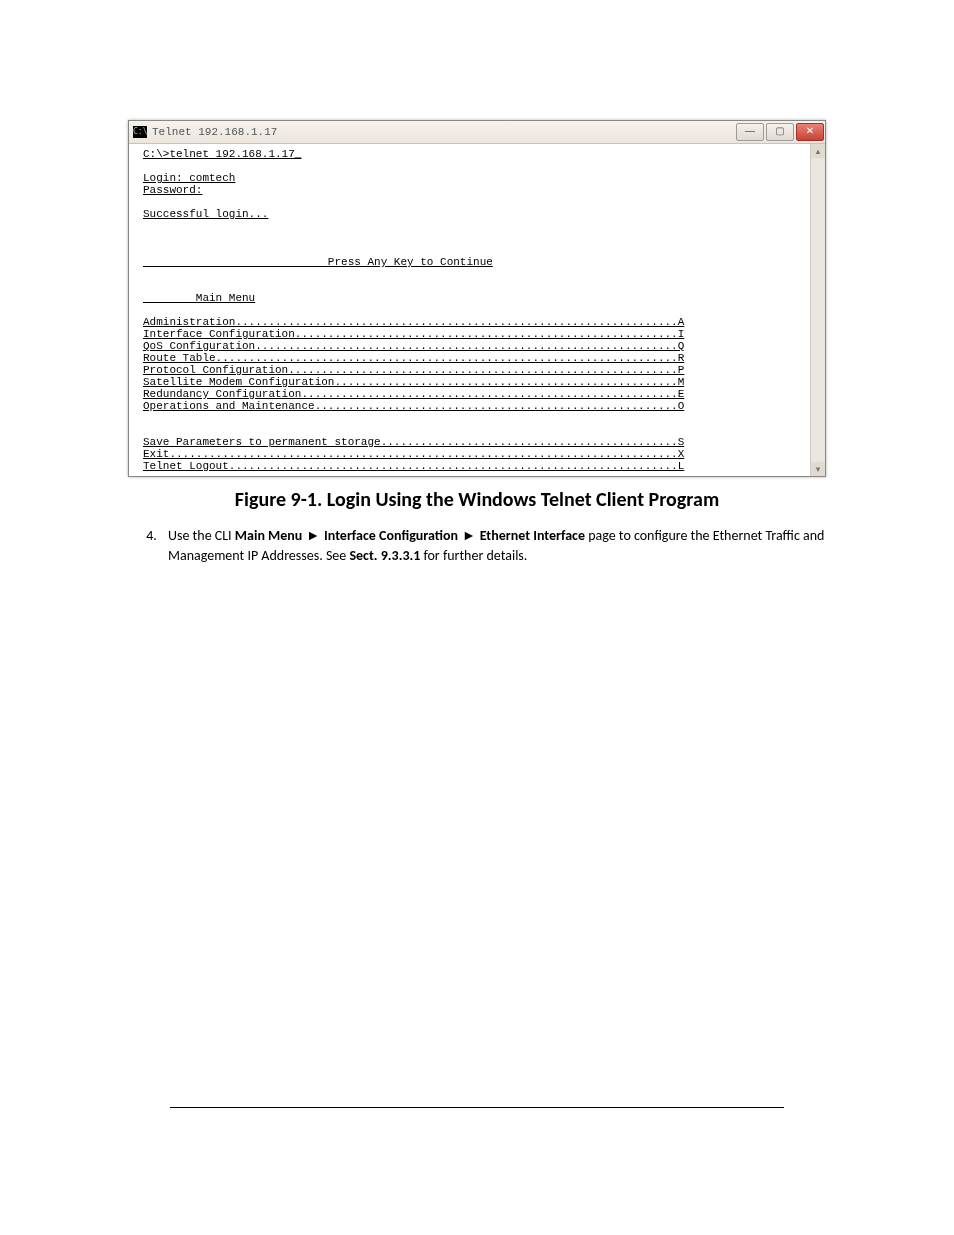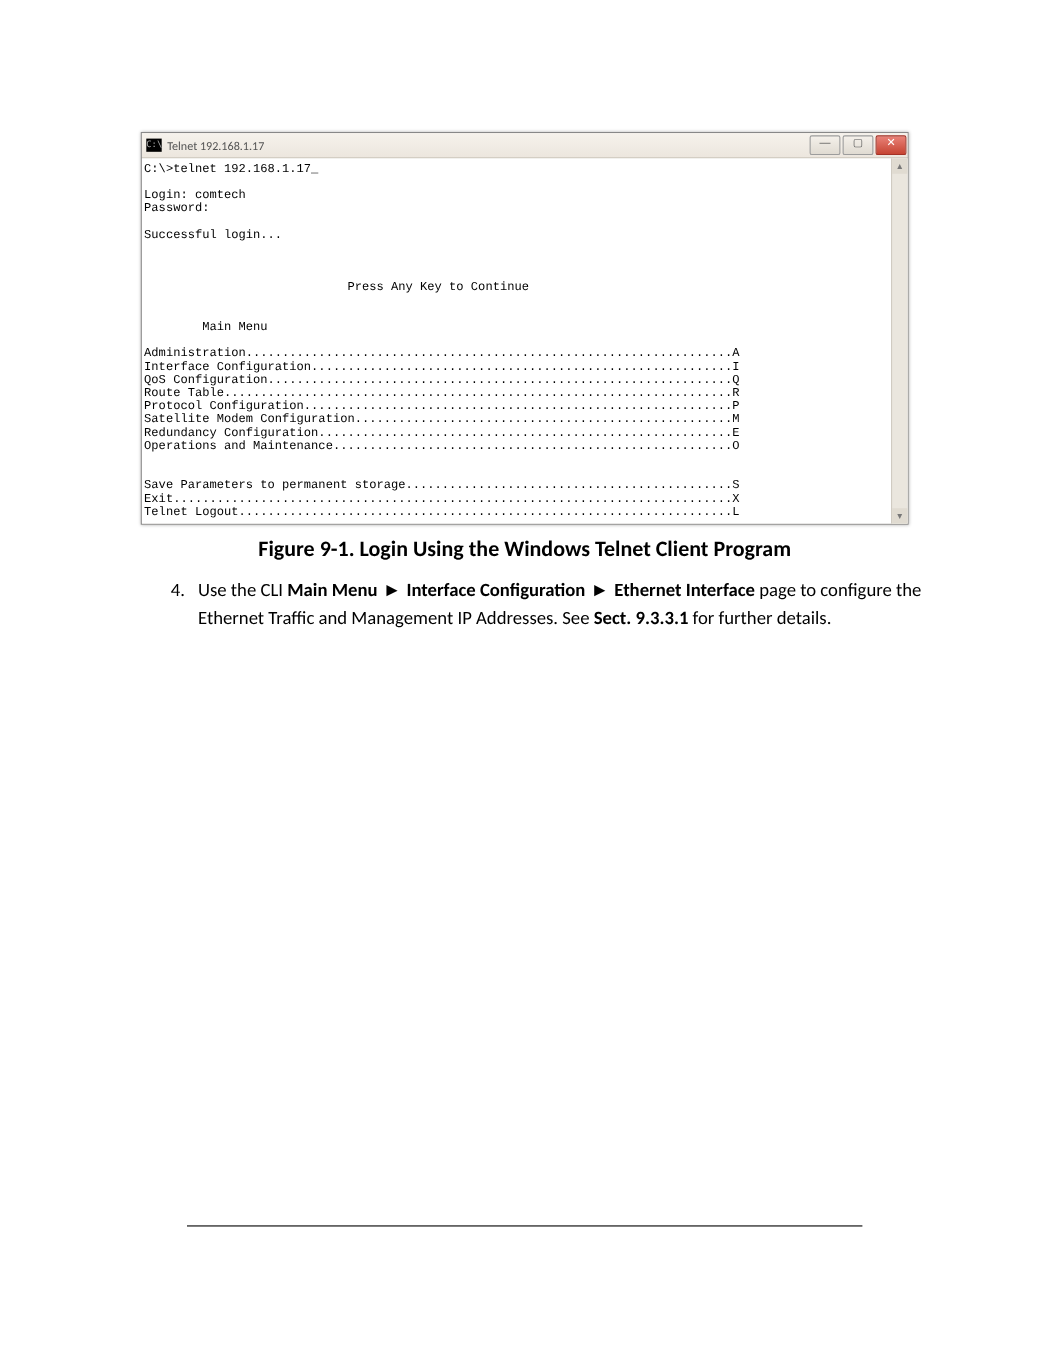--- a/index.html
+++ b/index.html
@@ -30,41 +30,42 @@
     color: #555;
   }
   .title-icon {
     width: 14px; height: 12px;
     background: #000;
     color: #aaa;
     font: 8px/12px monospace;
     text-align: center;
     margin: 0 5px 0 4px;
   }
-  .title-text { flex: 1; }
+  .title-text { flex: 1; font-family: Liberation Mono, monospace; }
   .win-btns { display: flex; }
   .win-btn {
     width: 26px; height: 16px;
     margin: 0 1px;
     border: 1px solid #9c9c9c;
     border-radius: 2px;
     font: 10px/14px Arial;
     text-align: center;
     background: linear-gradient(#f4f0ea,#e0dbd2);
     color: #555;
   }
   .win-btn.close {
     background: linear-gradient(#e98278,#c64433);
     color: #fff;
     border-color: #a33126;
   }
   .terminal {
     background: #fff;
-    padding: 4px 2px 4px 2px;
+    padding: 4px 2px 4px 14px;
     position: relative;
+    text-decoration: underline;
   }
   .terminal pre {
     margin: 0;
     font: 11px/12px "Courier New", monospace;
     white-space: pre;
     color: #000;
   }
   .scrollbar {
     position: absolute;
     right: 0; top: 0; width: 14px; height: 100%;
@@ -78,22 +79,22 @@
   }
   .scroll-arrow.up { top:0; }
   .scroll-arrow.down { bottom:0; }
   .caption {
     text-align: center;
     font-weight: bold;
     font-size: 20px;
     margin: 10px 0 14px 0;
   }
   ol.steps {
-    margin: 12px; padding: 0 0 0 70px;
-    font-size: 17px;
+    margin: 0; padding: 0 0 0 70px;
+    font-size: 14px;
     line-height: 1.45;
   }
   ol.steps li { padding-left: 8px; }
   .footer-line {
     border-top: 1px solid #000;
     margin: 540px 80px 0 80px;
   }
   .arrow-sep { font-family: Arial; }
 </style>
 </head>

